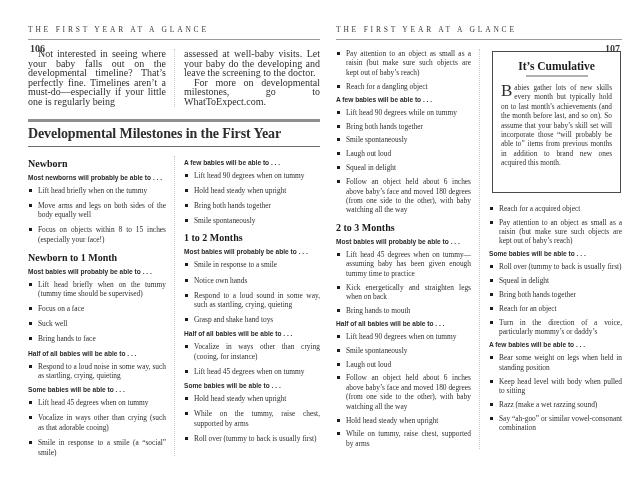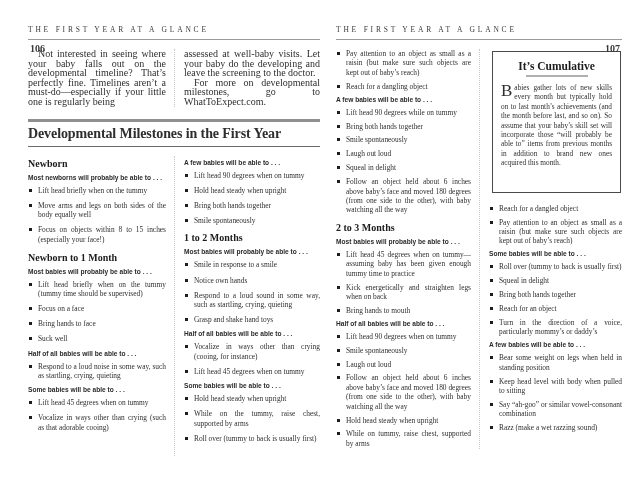--- a/index.html
+++ b/index.html
@@ -76,27 +76,28 @@
       <div class="col" data-col="l1">
           <div class="sect">Newborn</div>
           <div class="sub">Most newborns will probably be able to . . .</div>
           <div class="bul"><span class="sq"></span><span>Lift head briefly when on the tummy</span></div>
           <div class="bul"><span class="sq"></span><span>Move arms and legs on both sides of the body equally well</span></div>
           <div class="bul"><span class="sq"></span><span>Focus on objects within 8 to 15 inches (especially your face!)</span></div>
           <div class="sect">Newborn to 1 Month</div>
           <div class="sub">Most babies will probably be able to . . .</div>
           <div class="bul"><span class="sq"></span><span>Lift head briefly when on the tummy (tummy time should be supervised)</span></div>
           <div class="bul"><span class="sq"></span><span>Focus on a face</span></div>
+          <div class="bul"><span class="sq"></span><span>Suck well</span></div>
           <div class="bul"><span class="sq"></span><span>Bring hands to face</span></div>
-          <div class="bul"><span class="sq"></span><span>Suck well</span></div>
           <div class="sub">Half of all babies will be able to . . .</div>
           <div class="bul"><span class="sq"></span><span>Respond to a loud noise in some way, such as startling, crying, quieting</span></div>
           <div class="sub">Some babies will be able to . . .</div>
           <div class="bul"><span class="sq"></span><span>Lift head 45 degrees when on tummy</span></div>
           <div class="bul"><span class="sq"></span><span>Vocalize in ways other than crying (such as that adorable cooing)</span></div>
+          <div class="bul"><span class="sq"></span><span>Smile in response to a smile (a “social” smile)</span></div>
         </div>
       <div class="col c2" data-col="l2">
           <div class="sub">A few babies will be able to . . .</div>
           <div class="bul"><span class="sq"></span><span>Lift head 90 degrees when on tummy</span></div>
           <div class="bul"><span class="sq"></span><span>Hold head steady when upright</span></div>
           <div class="bul"><span class="sq"></span><span>Bring both hands together</span></div>
           <div class="bul"><span class="sq"></span><span>Smile spontaneously</span></div>
           <div class="sect">1 to 2 Months</div>
           <div class="sub">Most babies will probably be able to . . .</div>
           <div class="bul"><span class="sq"></span><span>Smile in response to a smile</span></div>
@@ -144,31 +145,31 @@
           <div class="bul"><span class="sq"></span><span>Hold head steady when upright</span></div>
           <div class="bul"><span class="sq"></span><span>While on tummy, raise chest, supported by arms</span></div>
         </div>
       <div class="col c2">
         <div class="cumbox">
           <div class="cumtitle">It’s Cumulative</div>
           <div class="cumrule"></div>
           <p class="cumbody"><span class="dropcap">B</span><span>abies gather lots of new skills every month but typically hold on to last month’s achievements (and the month before last, and so on). So assume that your baby’s skill set will incorporate those “will probably be able to” items from previous months in addition to brand new ones acquired this month.</span></p>
         </div>
         <div data-col="r2">
-            <div class="bul"><span class="sq"></span><span>Reach for a dangled object</span></div>
+            <div class="bul"><span class="sq"></span><span>Reach for a acquired object</span></div>
             <div class="bul"><span class="sq"></span><span>Pay attention to an object as small as a raisin (but make sure such objects are kept out of baby’s reach)</span></div>
             <div class="sub">Some babies will be able to . . .</div>
             <div class="bul"><span class="sq"></span><span>Roll over (tummy to back is usually first)</span></div>
             <div class="bul"><span class="sq"></span><span>Squeal in delight</span></div>
             <div class="bul"><span class="sq"></span><span>Bring both hands together</span></div>
             <div class="bul"><span class="sq"></span><span>Reach for an object</span></div>
             <div class="bul"><span class="sq"></span><span>Turn in the direction of a voice, particularly mommy’s or daddy’s</span></div>
             <div class="sub">A few babies will be able to . . .</div>
             <div class="bul"><span class="sq"></span><span>Bear some weight on legs when held in standing position</span></div>
             <div class="bul"><span class="sq"></span><span>Keep head level with body when pulled to sitting</span></div>
+            <div class="bul"><span class="sq"></span><span>Razz (make a wet razzing sound)</span></div>
             <div class="bul"><span class="sq"></span><span>Say “ah-goo” or similar vowel-consonant combination</span></div>
-            <div class="bul"><span class="sq"></span><span>Razz (make a wet razzing sound)</span></div>
           </div>
       </div>
     </div>
   </div>
 
 </div>
 
 </body></html>

